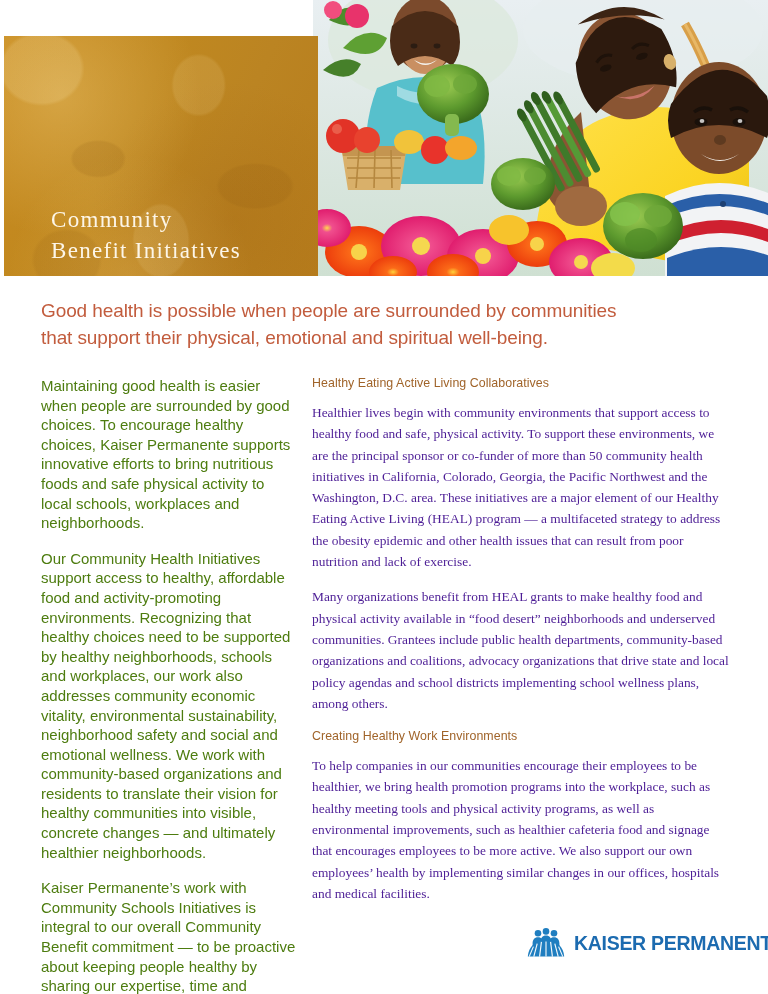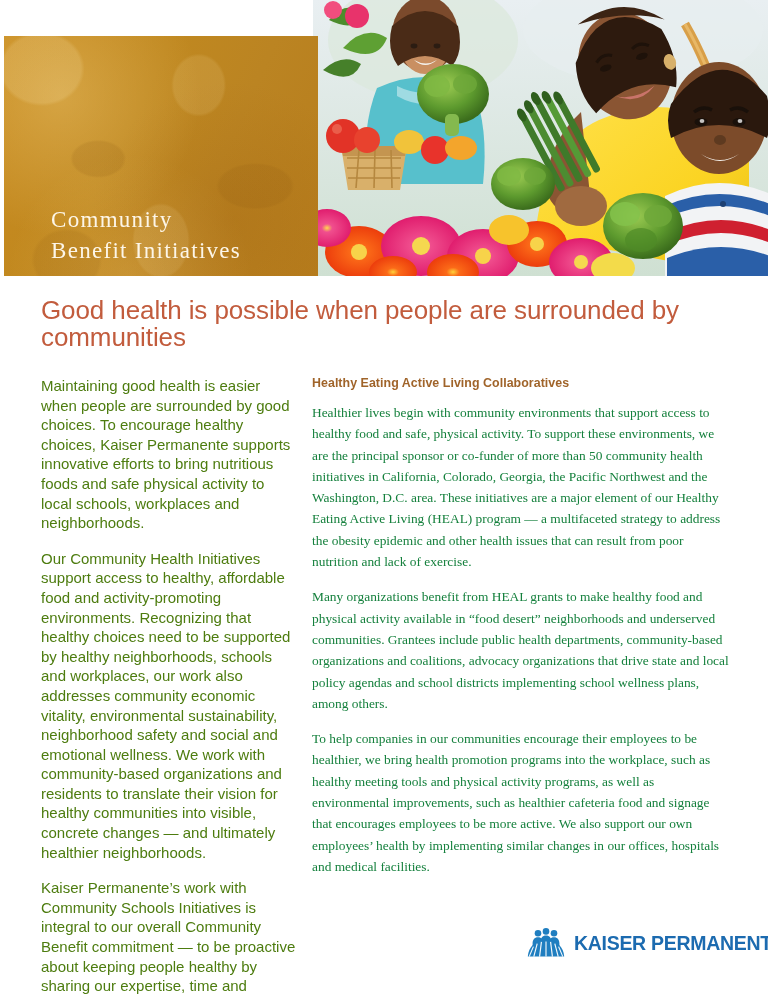--- a/index.html
+++ b/index.html
@@ -79,21 +79,21 @@
     background: linear-gradient(90deg, rgba(255,248,230,0.75) 0%, rgba(255,248,230,0.55) 70%, rgba(255,248,230,0.15) 100%);
     z-index: 2;
   }
 
   
   .intro {
     position: absolute;
     left: 41px; top: 297px;
     width: 690px;
     color: #c25c3d;
-    font-size: 26px;
+    font-size: 19px;
     line-height: 27px;
     font-weight: 400;
     letter-spacing: -0.1px;
   }
   .intro .ln { display: block; }
 
   
   .col-left {
     position: absolute;
     left: 41px; top: 376px;
@@ -105,28 +105,28 @@
   .col-left p { margin-bottom: 16px; }
 
   .col-right {
     position: absolute;
     left: 312px; top: 375px;
     width: 418px;
   }
   .sec-head {
     color: #a0642a;
     font-size: 12.4px;
-    font-weight: bold;
+    font-weight: normal;
     line-height: 16px;
     margin-bottom: 11px;
     letter-spacing: 0.05px;
   }
   .col-right p {
     font-family: "Liberation Serif", serif;
-    color: #15803d;
+    color: #4c1d95;
     font-size: 13.4px;
     line-height: 21.3px;
     margin-bottom: 14px;
   }
 
   
   .logo {
     position: absolute;
     left: 527px; top: 928px;
     display: flex;
@@ -302,34 +302,36 @@
       <div class="panel-title">
         <span class="ln">Community</span>
         <span class="ln">Benefit Initiatives</span>
       </div>
       <div class="panel-rule"></div>
     </div>
   </div>
 
   <div class="intro">
     <span class="ln">Good health is possible when people are surrounded by communities</span>
+    <span class="ln">that support their physical, emotional and spiritual well-being.</span>
   </div>
 
   <div class="col-left">
     <p>Maintaining good health is easier when people are surrounded by good choices. To encourage healthy choices, Kaiser Permanente supports innovative efforts to bring nutritious foods and safe physical activity to local schools, workplaces and neighborhoods.</p>
     <p>Our Community Health Initiatives support access to healthy, affordable food and activity-promoting environments. Recognizing that healthy choices need to be supported by healthy neighborhoods, schools and workplaces, our work also addresses community economic vitality, environmental sustainability, neighborhood safety and social and emotional wellness. We work with community-based organizations and residents to translate their vision for healthy communities into visible, concrete changes — and ultimately healthier neighborhoods.</p>
     <p>Kaiser Permanente’s work with Community Schools Initiatives is integral to our overall Community Benefit commitment — to be proactive about keeping people healthy by sharing our expertise, time and passion, in addition to our grant dollars.</p>
   </div>
 
   <div class="col-right">
     <div class="sec-head">Healthy Eating Active Living Collaboratives</div>
     <p>Healthier lives begin with community environments that support access to healthy food and safe, physical activity.  To support these environments, we are the principal sponsor or co-funder of more than 50 community health initiatives in California, Colorado, Georgia, the Pacific Northwest and the Washington, D.C. area. These initiatives are a major element of our Healthy Eating Active Living (HEAL) program — a multifaceted strategy to address the obesity epidemic and other health issues that can result from poor nutrition and lack of exercise.</p>
     <p>Many organizations benefit from HEAL grants to make healthy food and physical activity available in “food desert” neighborhoods and underserved communities. Grantees include public health departments, community-based organizations and coalitions, advocacy organizations that drive state and local policy agendas and school districts implementing school wellness plans, among others.</p>
 
 
+    <div class="sec-head">Creating Healthy Work Environments</div>
     <p>To help companies in our communities encourage their employees to be healthier, we bring health promotion programs into the workplace, such as healthy meeting tools and physical activity programs, as well as environmental improvements, such as healthier cafeteria food and signage that encourages employees to be more active. We also support our own employees’ health by implementing similar changes in our offices, hospitals and medical facilities.</p>
   </div>
 
   <div class="logo">
     <svg class="logo-mark" viewBox="0 0 38 30">
       <g fill="#1f7ec0">
 
         <circle cx="11" cy="5.2" r="3.3"></circle>
         <circle cx="19" cy="3.4" r="3.3"></circle>
         <circle cx="27" cy="5.2" r="3.3"></circle>

